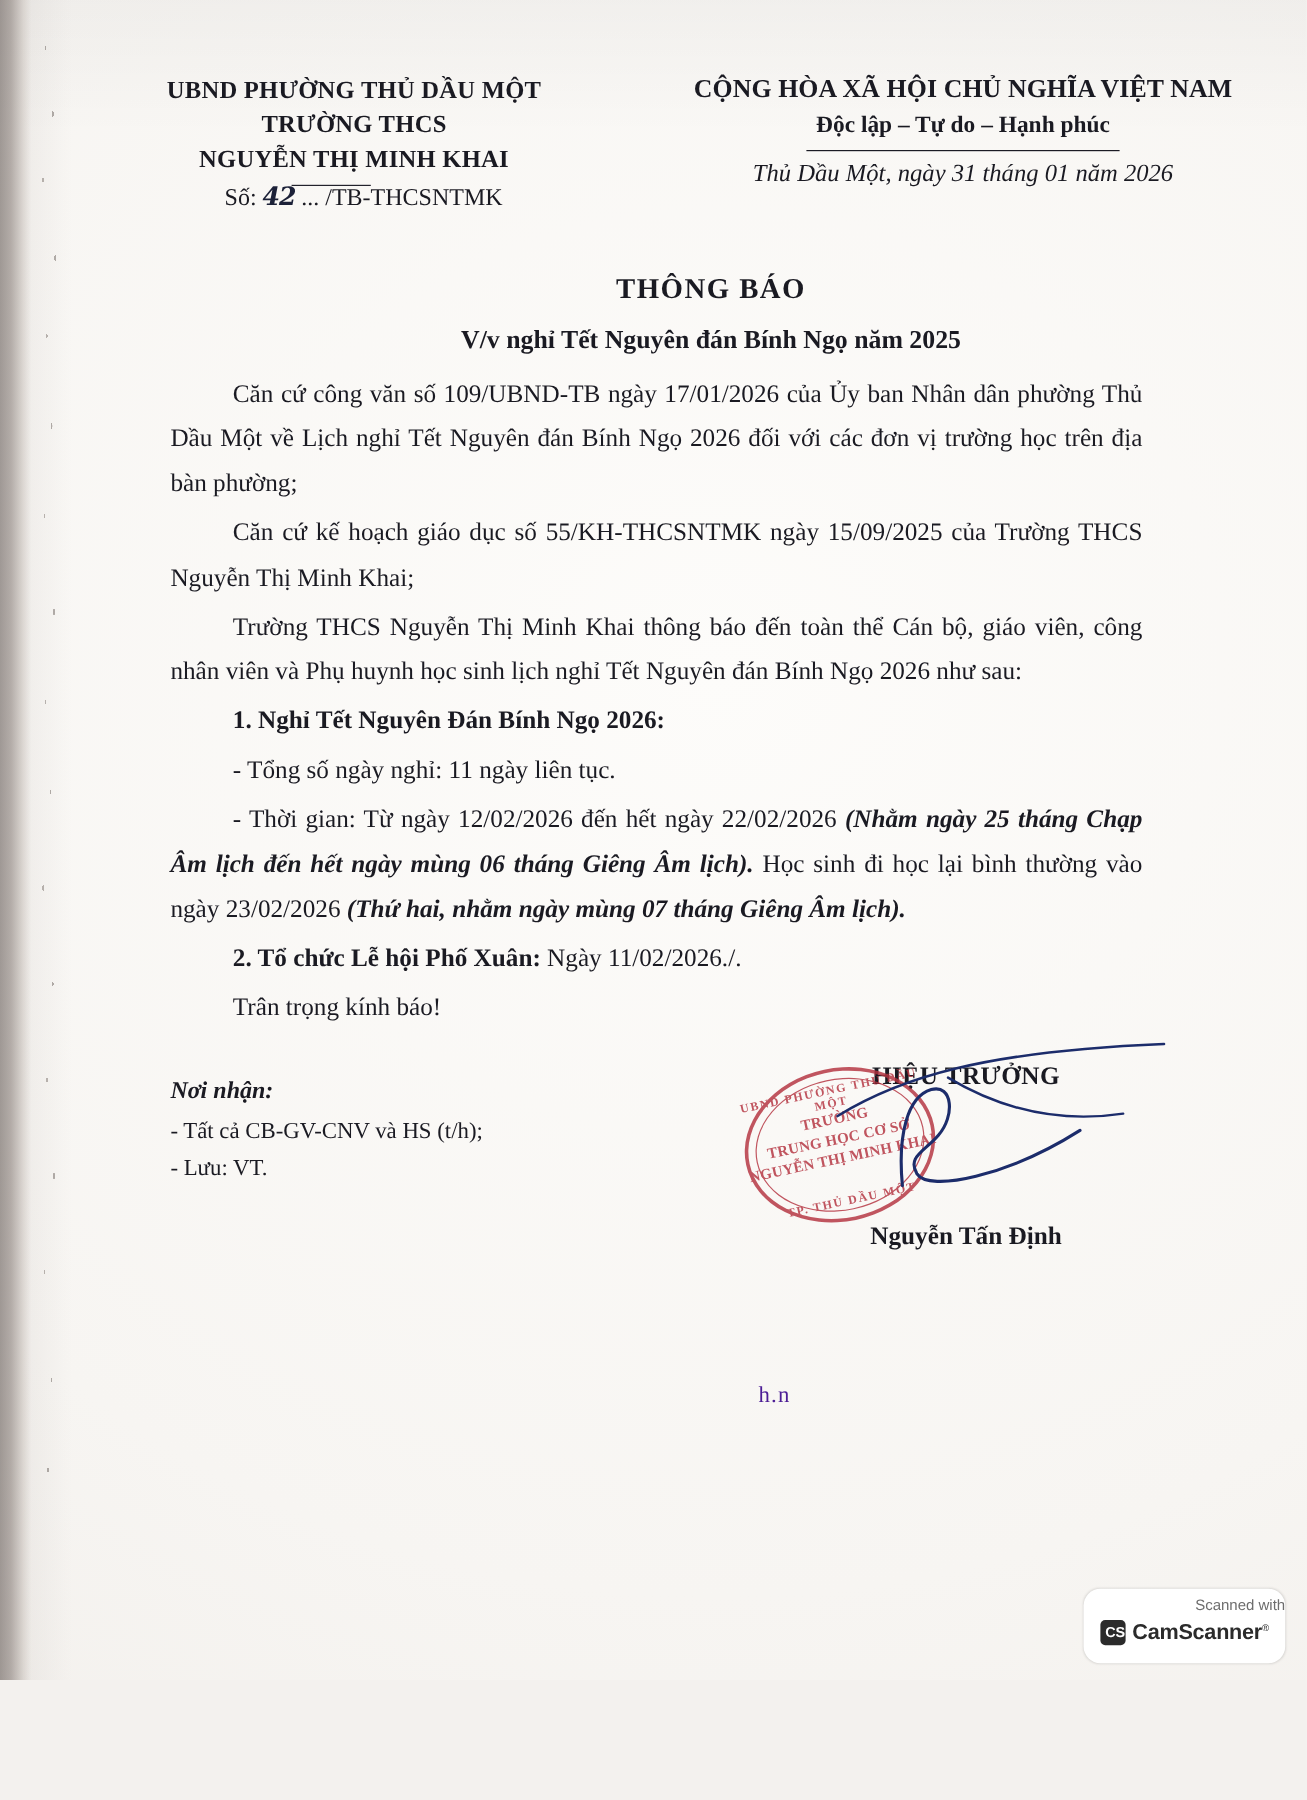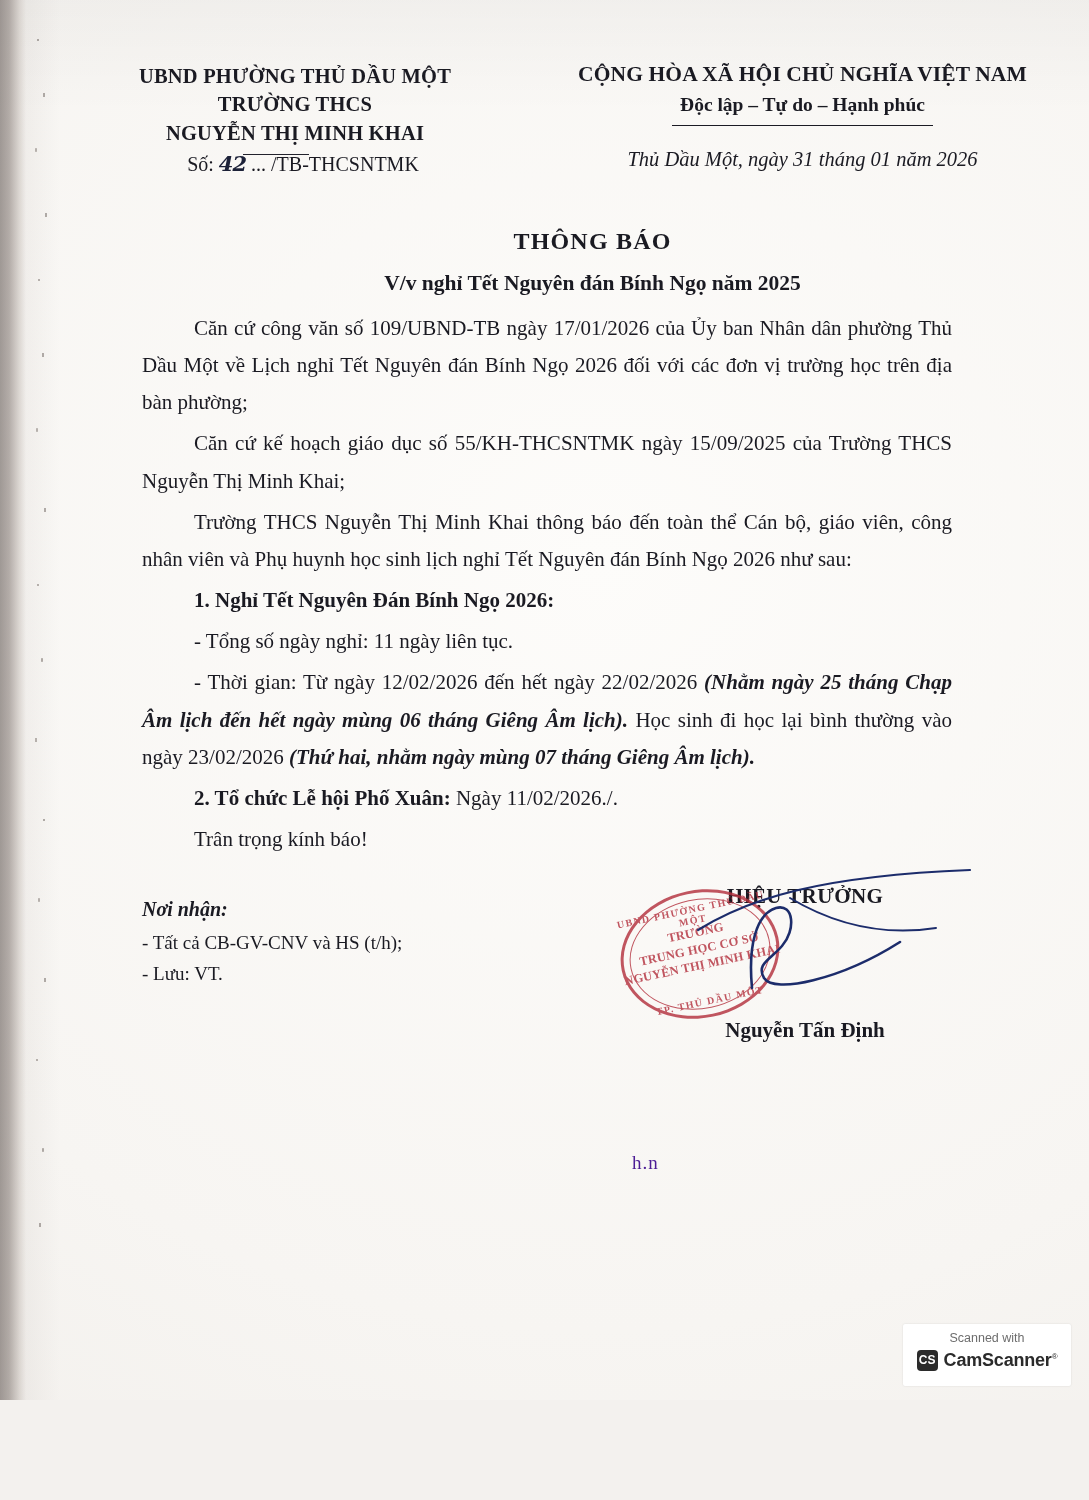--- a/index.html
+++ b/index.html
@@ -121,21 +121,21 @@
   }
   .num-underline {
     position: absolute;
     left: 183px;
     top: 3px;
     width: 66px;
     height: 1.6px;
     background: #22222c;
   }
   .place-date {
-    margin-top: 22px;
+    margin-top: 8px;
     font-size: 20.5px;
     font-style: italic;
     white-space: nowrap;
   }
 
   
   .title-block {
     position: absolute;
     top: 228px;
     width: 1089px;
@@ -279,23 +279,23 @@
   }
 
   
   .camscanner {
     position: absolute;
     right: 18px;
     bottom: 14px;
     width: 168px;
     height: 62px;
     background: #ffffff;
-    border-radius: 2px;
+    border-radius: 14px;
     box-shadow: 0 0 2px rgba(0,0,0,.12);
-    text-align: center;
+    text-align: right;
     padding-top: 7px;
     box-sizing: border-box;
   }
   .camscanner .cs-top {
     font-family: "Liberation Sans", sans-serif;
     font-size: 12.5px;
     color: #6d6d6d;
   }
   .camscanner .cs-brand-row {
     display: flex;

